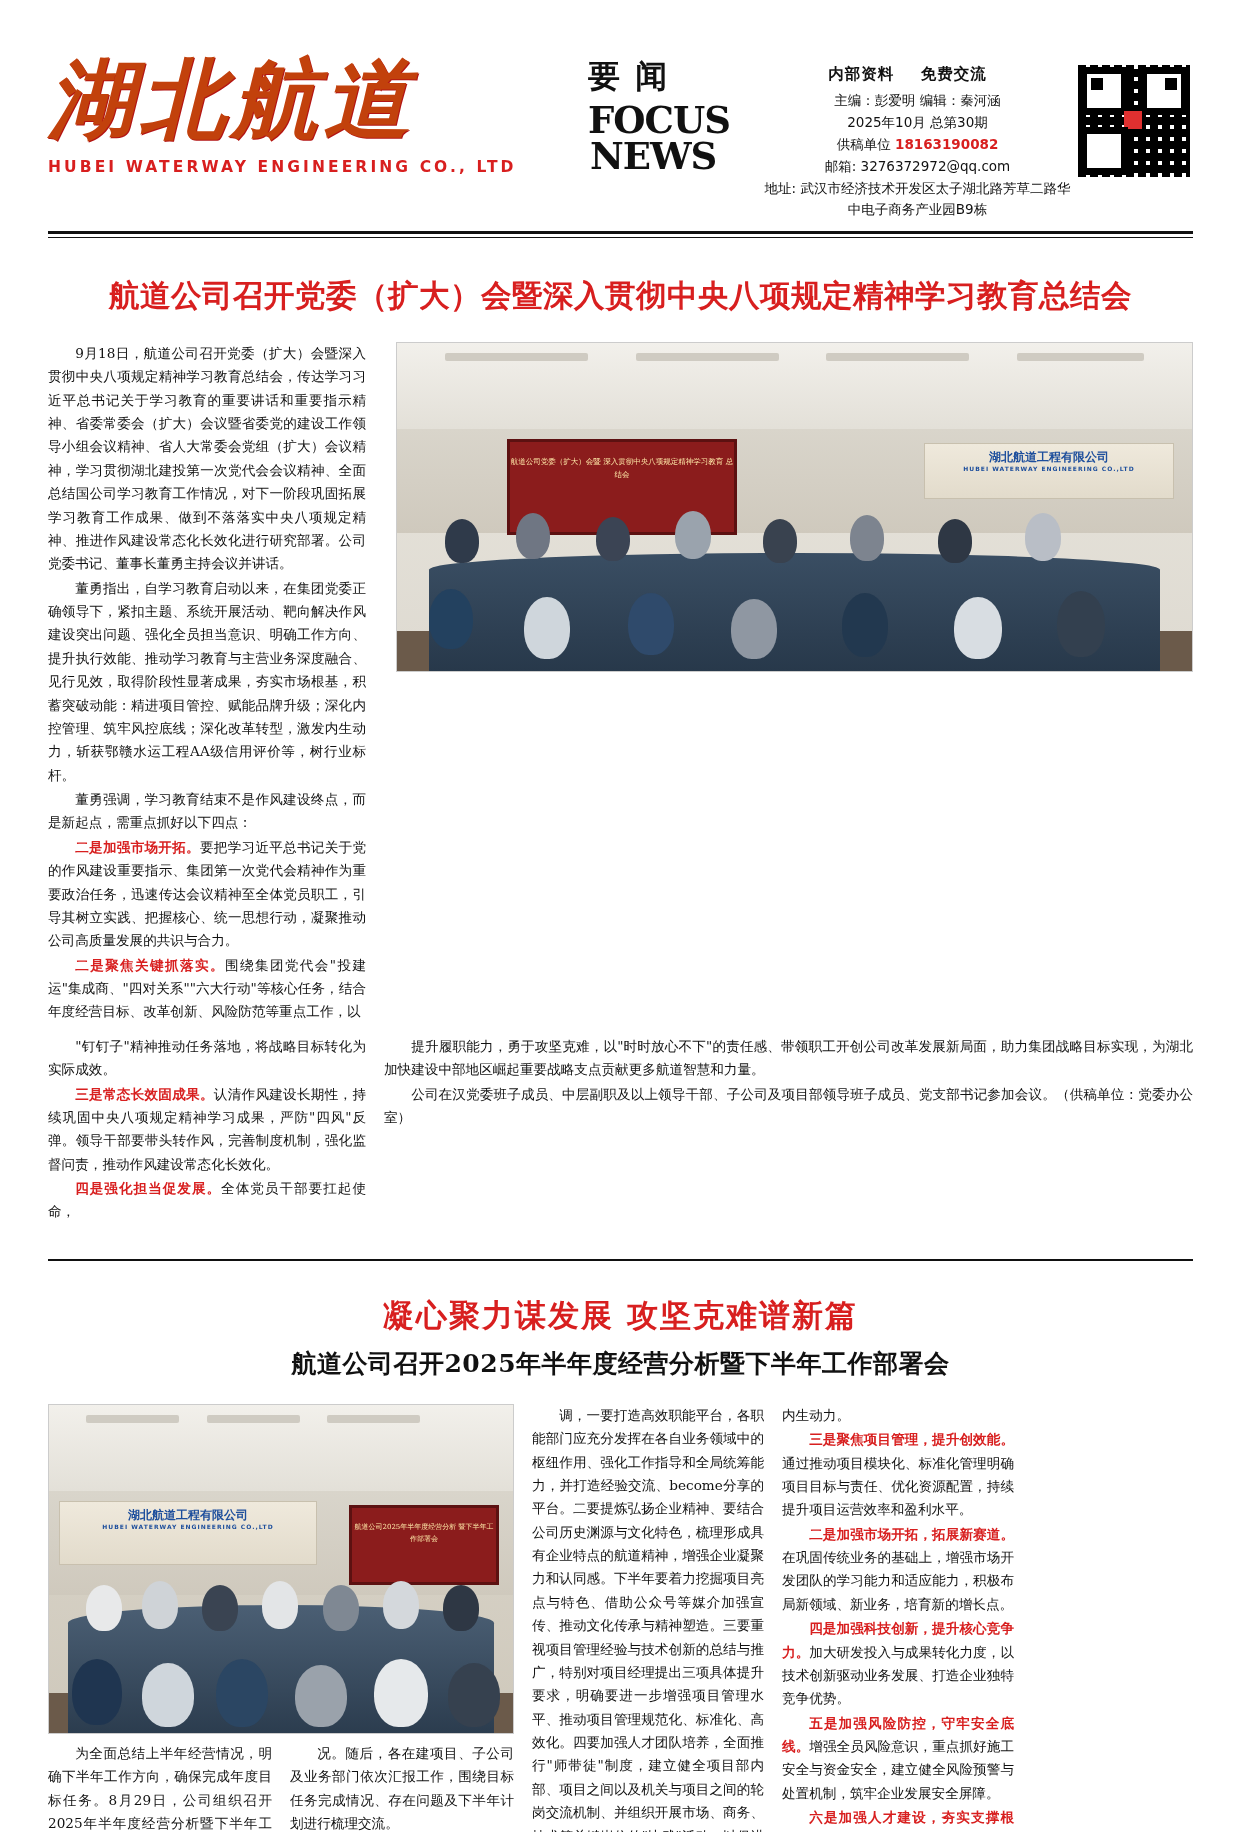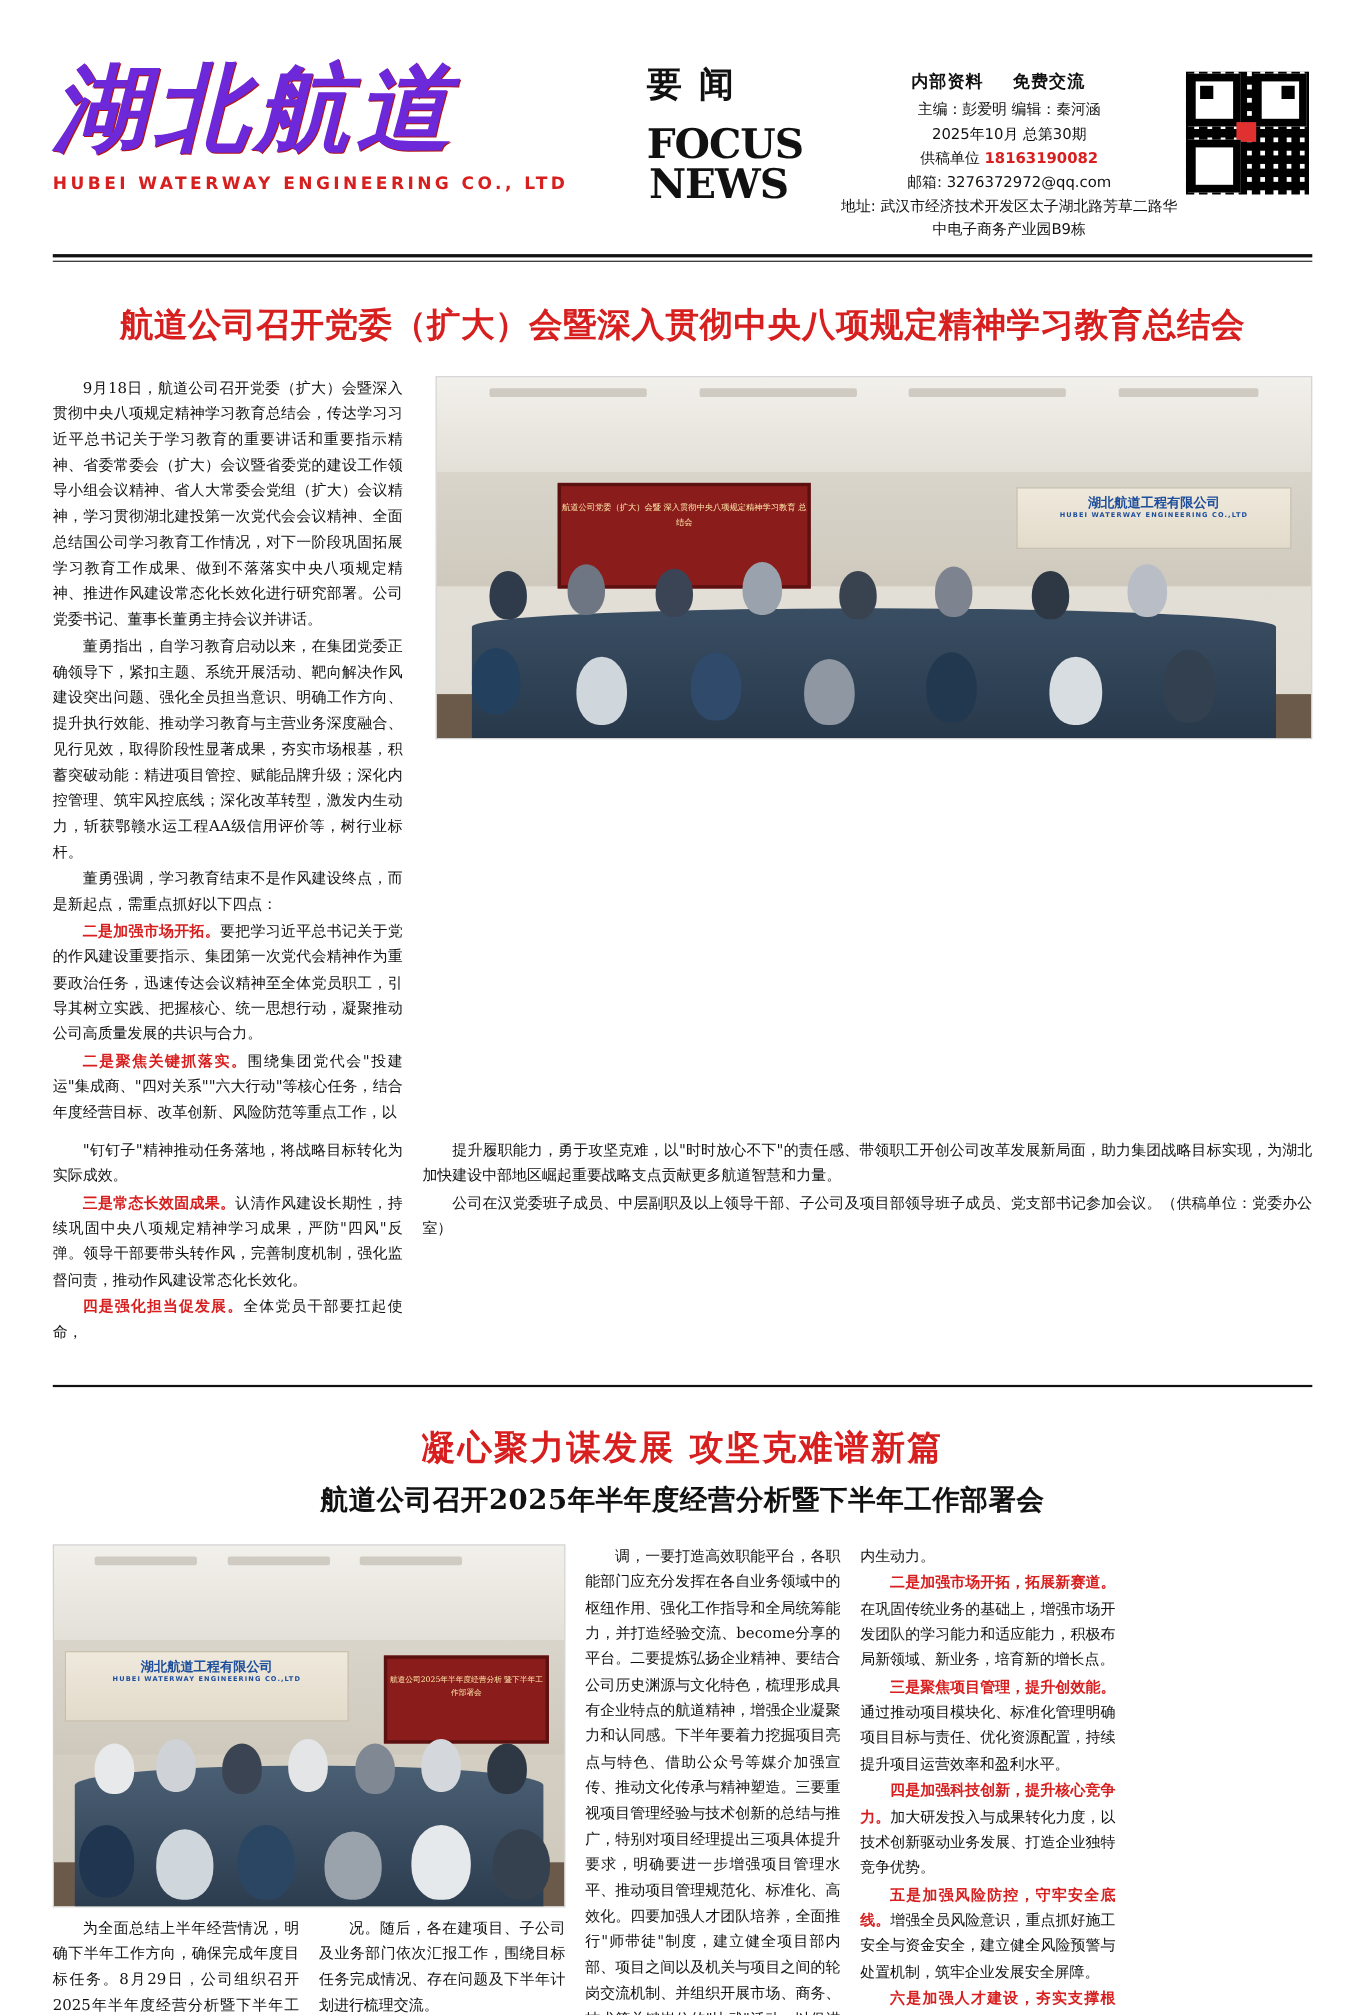--- a/index.html
+++ b/index.html
@@ -25,21 +25,21 @@
     padding-top:56px;
     padding-bottom:6px;
   }
   .logo-block{width:540px;flex:0 0 540px;}
   .logo-cn{
     font-family:Liberation Sans, sans-serif;
     font-size:86px;
     line-height:1;
     font-weight:bold;
     font-style:italic;
-    color:#6d28d9;
+    color:#c2410c;
     letter-spacing:6px;
     text-shadow:1px 1px 0 #b31414;
     white-space:nowrap;
   }
   .logo-en{
     margin-top:16px;
     font-size:15.5px;
     letter-spacing:3.1px;
     color:#d81f1f;
     font-weight:bold;
@@ -52,21 +52,21 @@
   }
   .focus-cn{
     font-family:"DejaVu Serif","Liberation Serif",serif;
     font-size:32px;
     font-weight:bold;
     letter-spacing:2px;
     color:#111;
     line-height:1.05;
   }
   .focus-en{
-    margin-top:19px;
+    margin-top:8px;
     font-family:"DejaVu Serif","Liberation Serif",serif;
     font-weight:bold;
     color:#111;
     line-height:0.98;
   }
   .focus-en .l1{font-size:37px;letter-spacing:-1px;display:block;}
   .focus-en .l2{font-size:37px;letter-spacing:-1px;display:block;margin-left:2px;}
   .info-block{
     flex:1;
     padding-top:6px;
@@ -389,26 +389,26 @@
     </div>
 
     <div class="col a2col">
       <p>调，一要打造高效职能平台，各职能部门应充分发挥在各自业务领域中的枢纽作用、强化工作指导和全局统筹能力，并打造经验交流、become分享的平台。二要提炼弘扬企业精神、要结合公司历史渊源与文化特色，梳理形成具有企业特点的航道精神，增强企业凝聚力和认同感。下半年要着力挖掘项目亮点与特色、借助公众号等媒介加强宣传、推动文化传承与精神塑造。三要重视项目管理经验与技术创新的总结与推广，特别对项目经理提出三项具体提升要求，明确要进一步增强项目管理水平、推动项目管理规范化、标准化、高效化。四要加强人才团队培养，全面推行"师带徒"制度，建立健全项目部内部、项目之间以及机关与项目之间的轮岗交流机制、并组织开展市场、商务、技术等关键岗位的"比武"活动，以促进业务人员能力提升和价值实现，为企业高质量发展提供坚实人才支撑。</p>
 
     </div>
 
     <div class="col a2col">
       <p style="text-indent:0">内生动力。</p>
       <p>
+        <span class="red-lead">三是聚焦项目管理，提升创效能。</span><span>通过推动项目模块化、标准化管理明确项目目标与责任、优化资源配置，持续提升项目运营效率和盈利水平。</span>
+      </p>
+      <p>
         <span class="red-lead">二是加强市场开拓，拓展新赛道。</span><span>在巩固传统业务的基础上，增强市场开发团队的学习能力和适应能力，积极布局新领域、新业务，培育新的增长点。</span>
       </p>
       <p>
-        <span class="red-lead">三是聚焦项目管理，提升创效能。</span><span>通过推动项目模块化、标准化管理明确项目目标与责任、优化资源配置，持续提升项目运营效率和盈利水平。</span>
-      </p>
-      <p>
         <span class="red-lead">四是加强科技创新，提升核心竞争力。</span><span>加大研发投入与成果转化力度，以技术创新驱动业务发展、打造企业独特竞争优势。</span>
       </p>
       <p>
         <span class="red-lead">五是加强风险防控，守牢安全底线。</span><span>增强全员风险意识，重点抓好施工安全与资金安全，建立健全风险预警与处置机制，筑牢企业发展安全屏障。</span>
       </p>
       <p>
         <span class="red-lead">六是加强人才建设，夯实支撑根基。</span>
       </p>
 
     </div>

